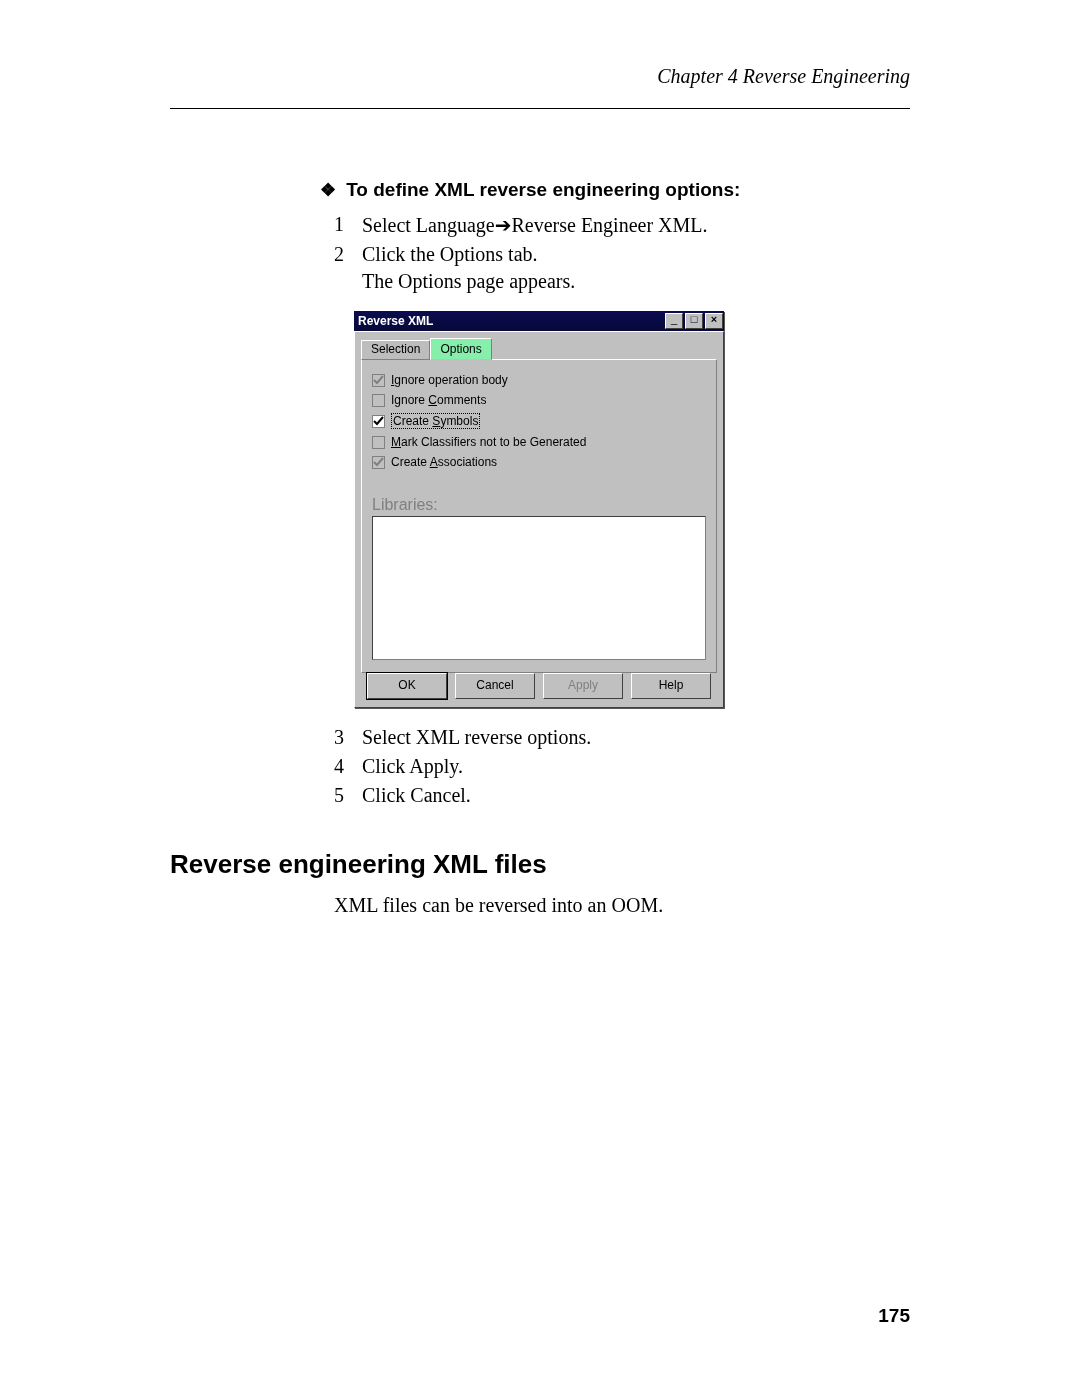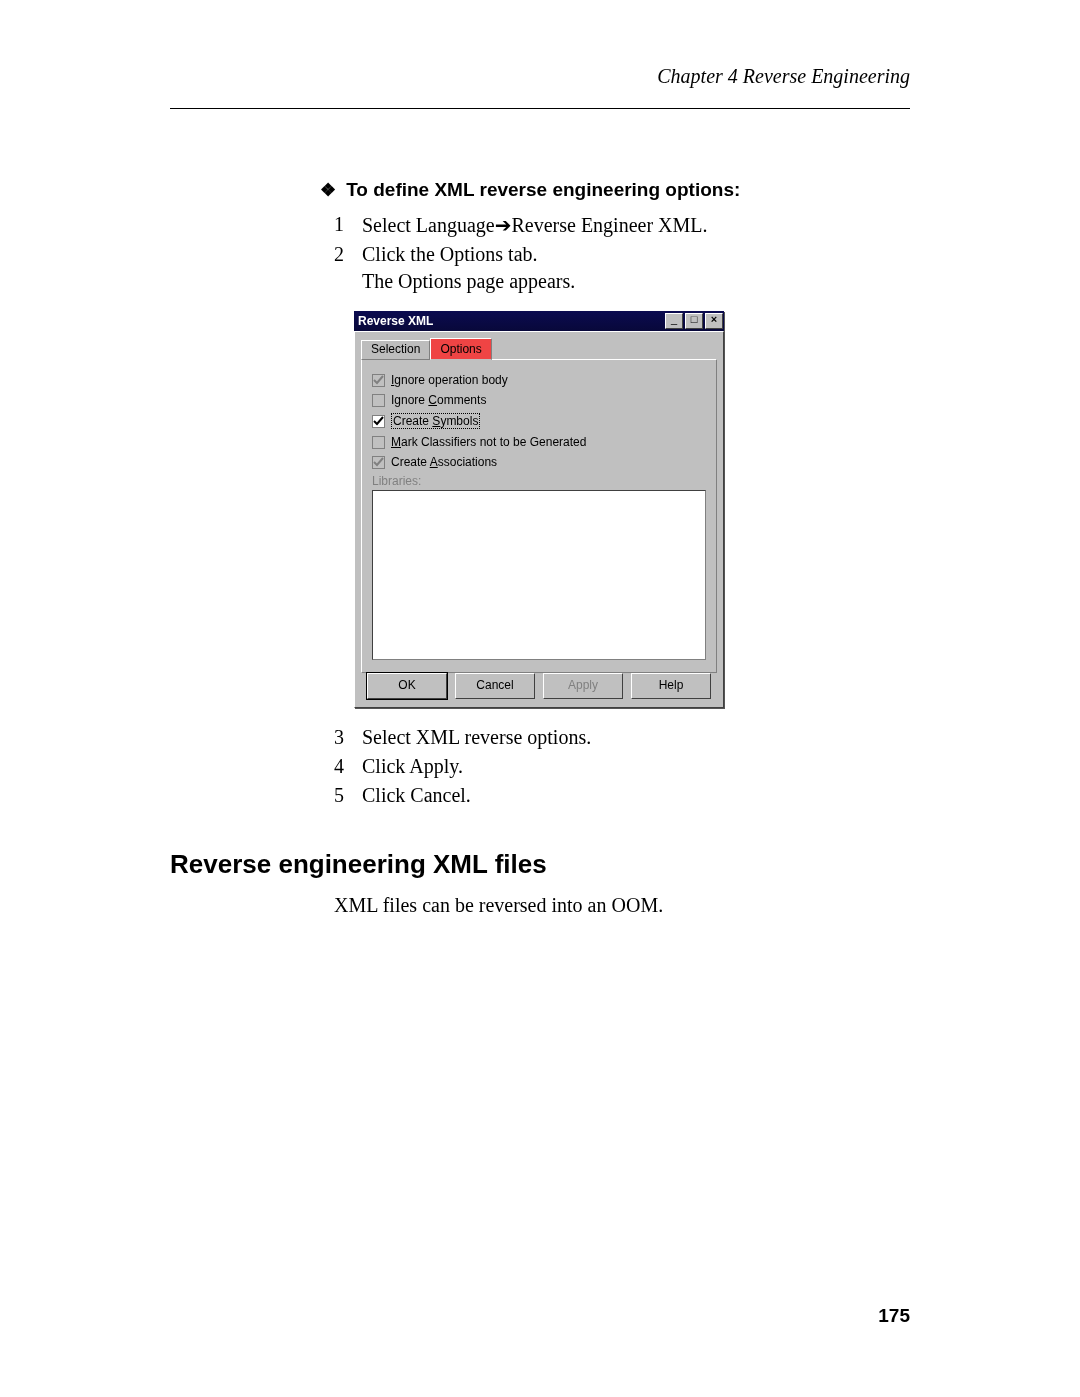--- a/index.html
+++ b/index.html
@@ -97,21 +97,21 @@
     border: 1px solid #fff;
     border-right-color: #404040;
     border-bottom-color: #404040;
     padding: 6px 6px 8px 6px;
   }
   .tabs {
     display: flex;
     margin-bottom: -1px;
   }
   .tab {
-    background: #ef4444;
+    background: #86efac;
     border: 1px solid #808080;
     border-left-color: #fff;
     border-top-color: #fff;
     border-bottom-color: #c0c0c0;
     padding: 3px 9px 3px 9px;
     font-size: 12px;
     position: relative;
   }
   .tab.inactive {
     border-bottom-color: #808080;
@@ -149,23 +149,23 @@
     box-sizing: border-box;
   }
   .opt .chk.grayed { background: #c0c0c0; }
   .opt .chk.checked svg { position: absolute; top: -1px; left: -1px; }
   .opt .chk.checked.gray-check path { stroke: #808080; }
   .opt .chk.checked path { stroke: #000; }
   .opt .lbl { font-size: 12px; }
   .opt .lbl .ul { text-decoration: underline; }
   .opt.enabled .lbl { border: 1px dotted #000; padding: 0 1px; }
   .lib-label {
-    margin-top: 2px;
+    margin-top: 24px;
     color: #808080;
-    font-size: 12px;
+    font-size: 16px;
   }
   .lib-box {
     flex: 1;
     margin-top: 2px;
     background: #fff;
     border: 1px solid #808080;
     border-top-color: #404040;
     border-left-color: #404040;
     min-height: 80px;
   }

